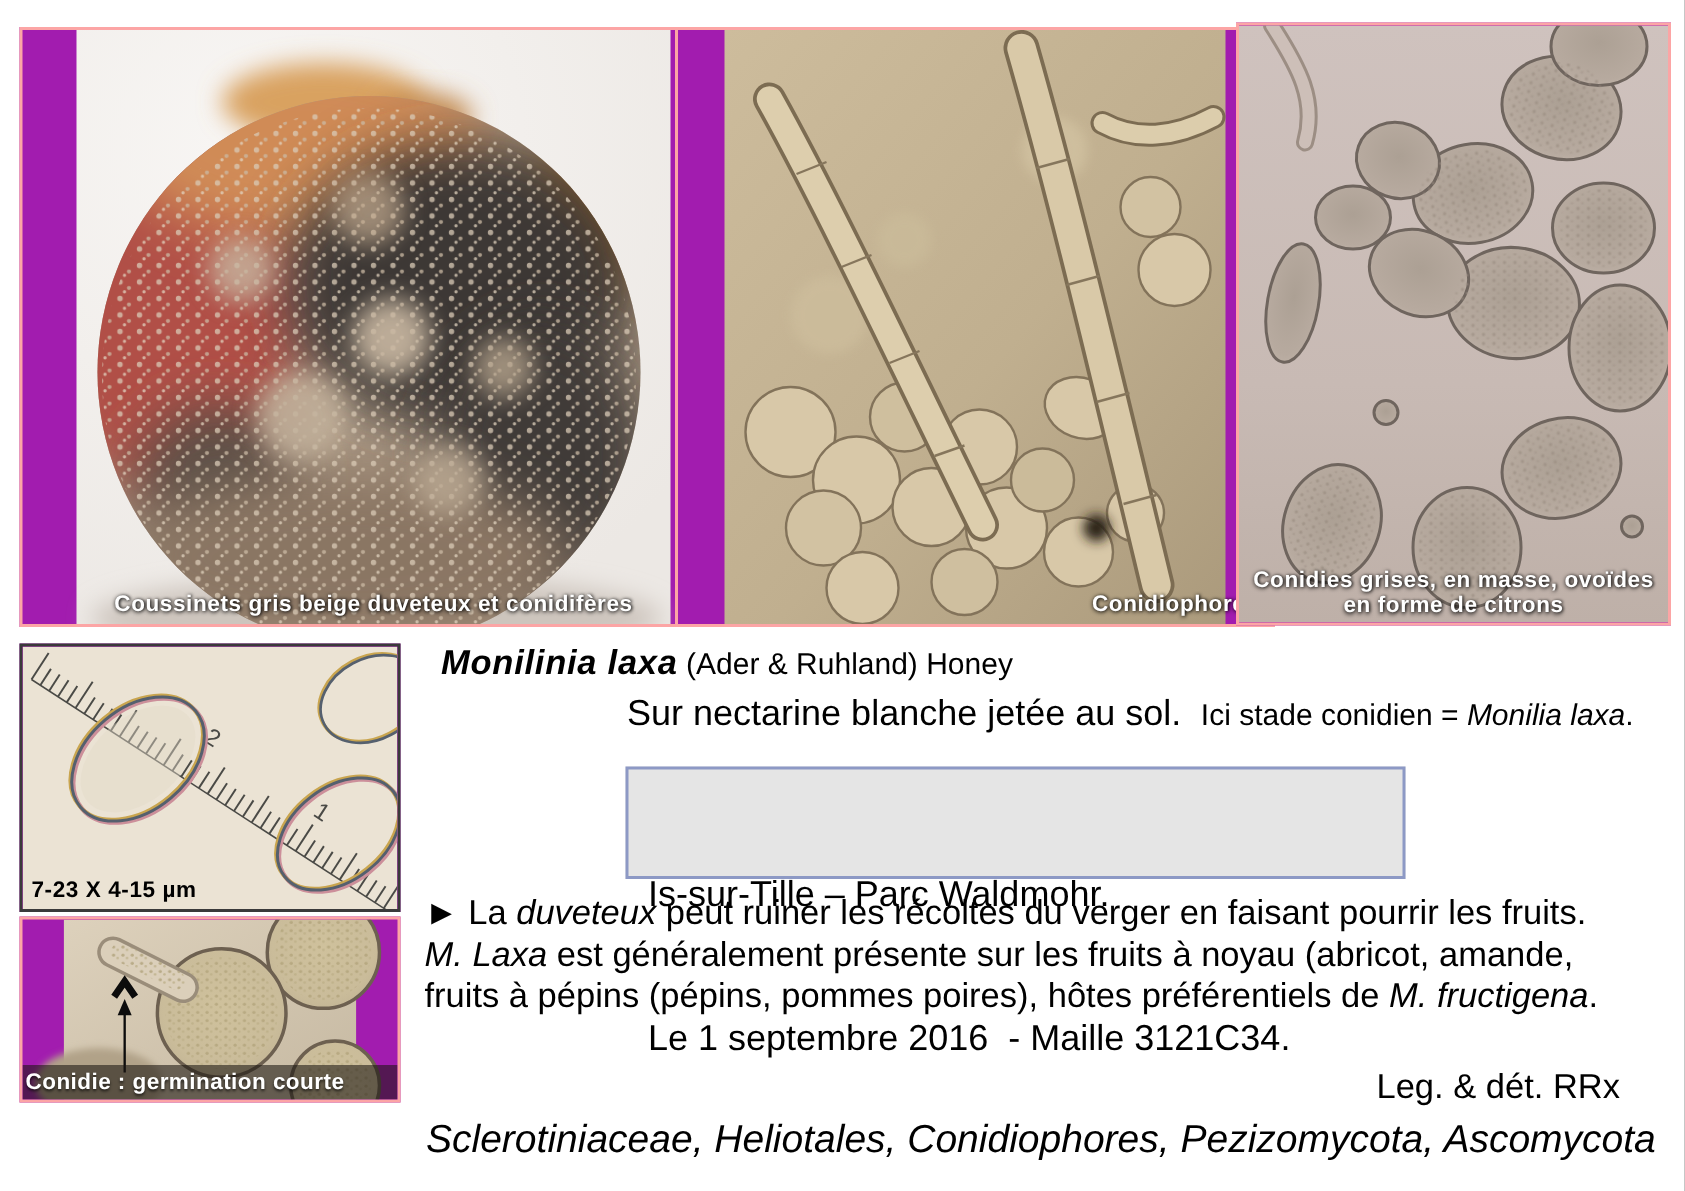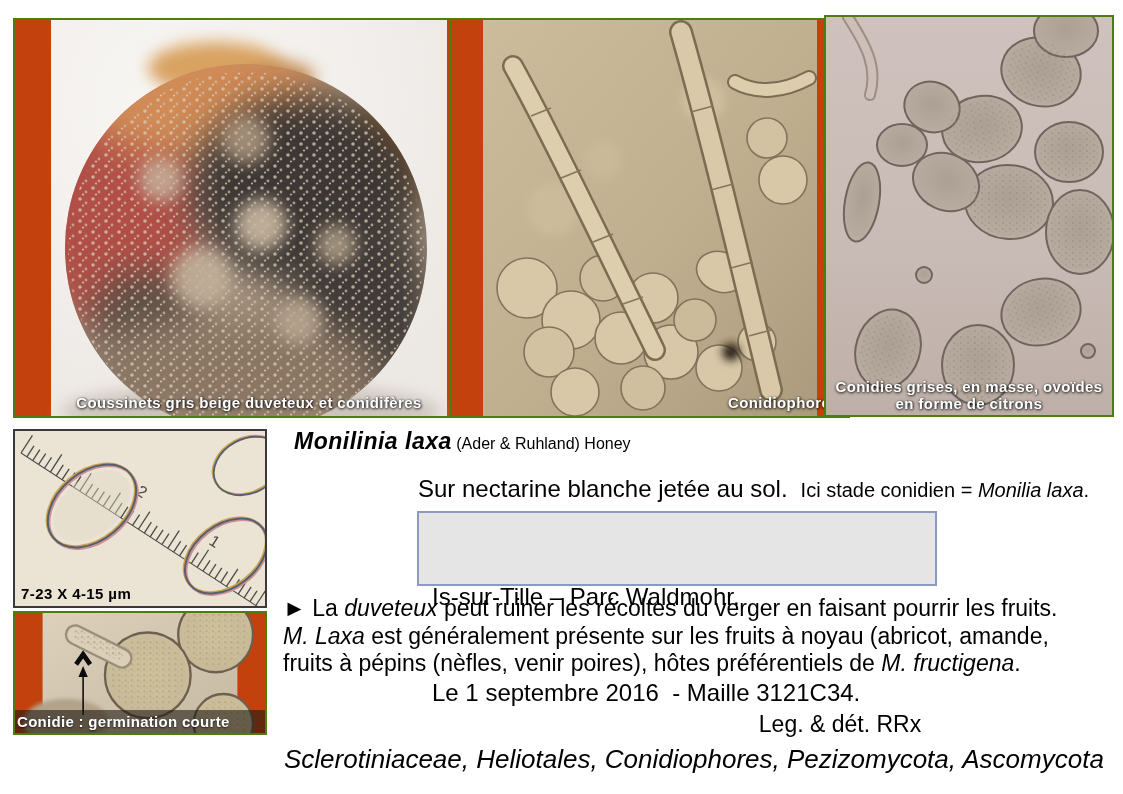--- a/index.html
+++ b/index.html
@@ -1,42 +1,42 @@
 <!DOCTYPE html>
 <html><head>
 <meta charset="utf-8">
 <style>
   html,body{margin:0;padding:0;background:#9a9a9a;}
   .page{position:relative;width:1123px;height:794px;background:#ffffff;overflow:hidden;
         font-family:"Liberation Sans",sans-serif;color:#000;margin:0 auto;}
-  .photo{position:absolute;box-sizing:border-box;border:2px solid #4d7c0f;overflow:hidden;background:#c2410c;}
+  .photo{position:absolute;box-sizing:border-box;border:2px solid #fca5a5;overflow:hidden;background:#a21caf;}
   .photo svg{display:block;width:100%;height:100%;}
   .ph-caption{position:absolute;left:0;right:0;bottom:5px;text-align:center;color:#fff;
         font-weight:bold;font-size:15px;letter-spacing:.4px;
         text-shadow:0 1px 3px rgba(0,0,0,.85),1px 0 2px rgba(0,0,0,.6);}
   .ph-caption.two-line{line-height:17px;bottom:3px;}
   .ph-caption.right{text-align:right;padding-right:9px;}
   .ph-caption.dark{color:#000;text-align:left;padding-left:6px;text-shadow:none;bottom:4px;}
   .band{position:absolute;left:0;right:0;bottom:0;height:23px;background:rgba(28,23,17,.58);}
   .band-text{position:absolute;left:2px;bottom:3px;color:#fff;font-weight:bold;font-size:15px;
         letter-spacing:.3px;text-shadow:0 1px 2px rgba(0,0,0,.7);}
   
   .title{position:absolute;left:294px;top:428px;white-space:pre;}
   .title .species{font-style:italic;font-weight:bold;font-size:23px;letter-spacing:.5px;}
-  .title .authority{font-size:16px;}
-  .substrate{position:absolute;left:418px;top:475px;white-space:pre;font-size:24px;}
+  .title .authority{font-size:20px;}
+  .substrate{position:absolute;left:418px;top:462px;white-space:pre;font-size:24px;}
   .substrate .stage{font-size:20px;margin-left:13px;}
   .substrate .stage i{font-style:italic;}
   .location-box{position:absolute;left:417px;top:511px;width:520px;height:75px;box-sizing:border-box;
         background:#e5e5e5;border:2px solid #8d99c5;padding:4px 0 0 13px;
         font-size:24px;line-height:32px;white-space:pre;}
   .desc{position:absolute;left:283px;top:595px;font-size:23px;}
   .desc .dline{white-space:pre;height:27.5px;line-height:27.5px;}
   .desc i{font-style:italic;}
-  .credit{position:absolute;left:600px;top:711px;width:480px;text-align:center;font-size:23px;}
+  .credit{position:absolute;left:600px;top:711px;width:480px;text-align:right;font-size:23px;}
   .taxonomy{position:absolute;left:284px;top:744px;font-size:26px;font-style:italic;white-space:pre;}
 </style>
 </head>
 <body>
 
 <div class="page">
 
   <div class="photo" style="left:13px;top:18px;width:472px;height:400px;">
     <svg viewBox="0 0 396 396">
       <defs>
@@ -322,20 +322,20 @@
   <div class="substrate"><span>Sur nectarine blanche jetée au sol.</span><span class="stage"><span>Ici stade conidien = </span><i>Monilia laxa</i><span>.</span></span></div>
 
   <div class="location-box">
     <div>Is-sur-Tille – Parc Waldmohr.</div>
     <div>Le 1 septembre 2016  - Maille 3121C34.</div>
   </div>
 
   <div class="desc">
     <div class="dline"><span>►</span><span> La </span><i>duveteux</i><span> peut ruiner les récoltes du verger en faisant pourrir les fruits.</span></div>
     <div class="dline"><span></span><i>M. Laxa</i><span> est généralement présente sur les fruits à noyau (abricot, amande,</span></div>
-    <div class="dline"><span>fruits à pépins (nèfles, venir poires), hôtes préférentiels de </span><i>M. fructigena</i><span>.</span></div>
+    <div class="dline"><span>fruits à pépins (pépins, pommes poires), hôtes préférentiels de </span><i>M. fructigena</i><span>.</span></div>
   </div>
 
   <div class="credit">Leg. &amp; dét. RRx</div>
 
   <div class="taxonomy">Sclerotiniaceae, Heliotales, Conidiophores, Pezizomycota, Ascomycota</div>
 
 </div>
 
 </body></html>

